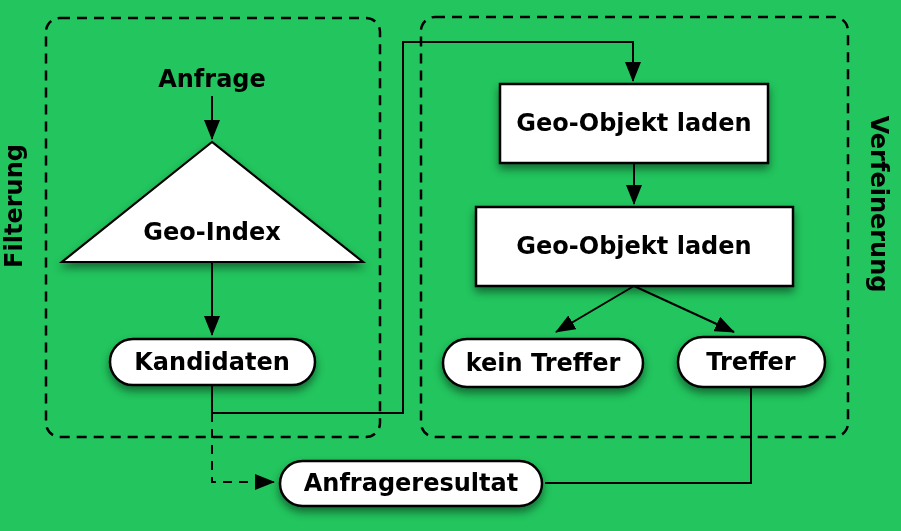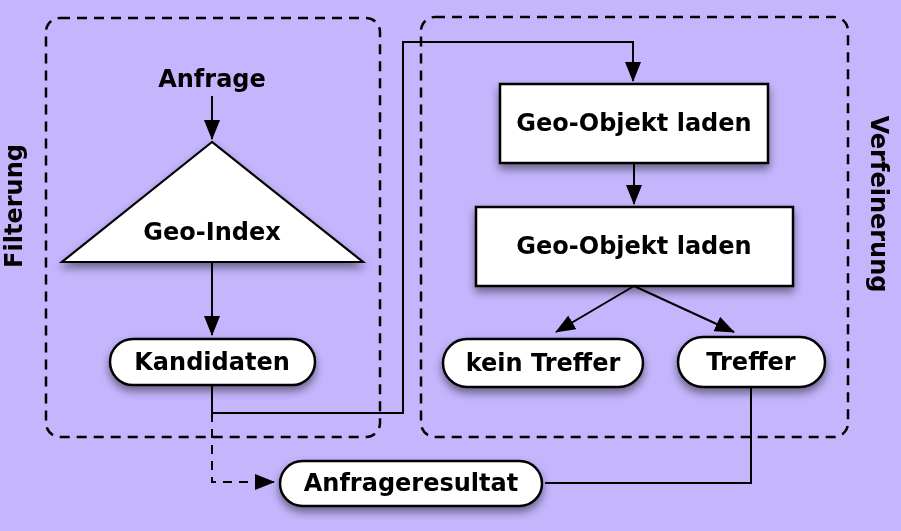--- a/index.html
+++ b/index.html
@@ -1,19 +1,19 @@
 <!DOCTYPE html>
 <html><head>
 <meta charset="utf-8">
 <style>
   html,body{margin:0;padding:0;background:#ffffff;}
   .stage{
     position:relative;
     width:901px;height:531px;
-    background:#c4b5fd;
+    background:#22c55e;
     font-family:"DejaVu Sans","Liberation Sans",sans-serif;
     overflow:hidden;
   }
   svg{display:block;}
   text{
     font-family:"DejaVu Sans","Liberation Sans",sans-serif;
     font-weight:600;
     fill:#000000;
   }
   .node-label{font-size:24px;}

